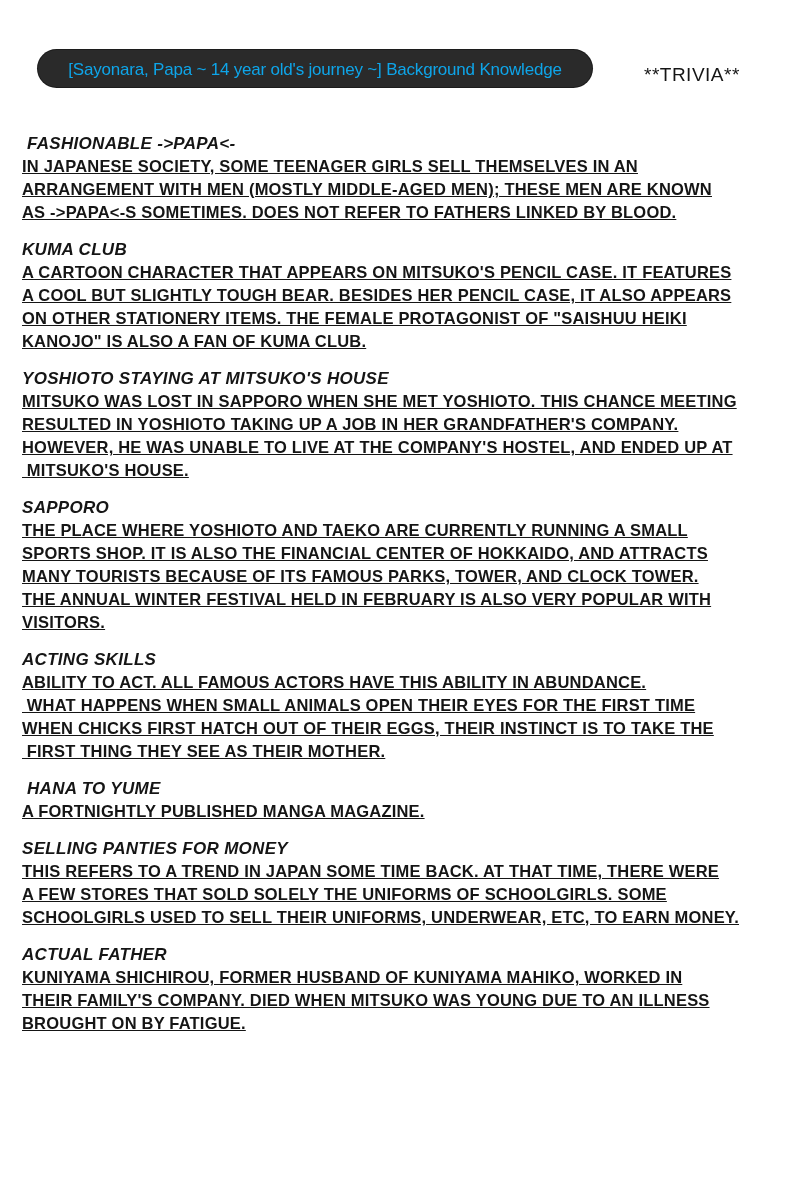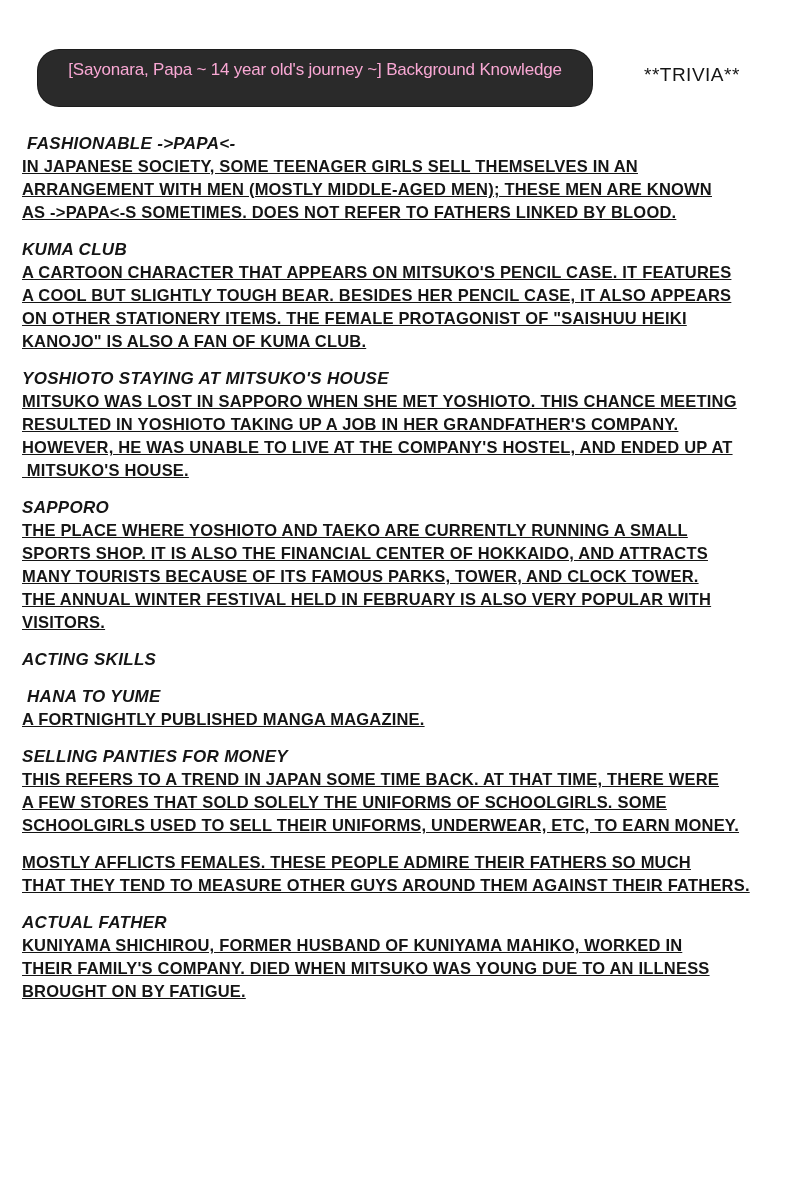--- a/index.html
+++ b/index.html
@@ -10,25 +10,25 @@
     position: relative;
     overflow: hidden;
     font-family: "Liberation Sans", sans-serif;
     color: #151515;
   }
   .banner {
     position: absolute;
     left: 38px;
     top: 50px;
     width: 554px;
-    height: 56px;
+    height: 37px;
     background: #2a2a2a;
     border-radius: 21px;
     box-shadow: 0 0 0 1px #1c1c1c;
-    color: #f9a8d4;
+    color: #0ea5e9;
     font-size: 17px;
     letter-spacing: -0.2px;
     line-height: 40px;
     text-align: center;
     white-space: nowrap;
     overflow: hidden;
   }
   .trivia {
     position: absolute;
     left: 644px;
@@ -101,38 +101,40 @@
     <div class="section-heading">SAPPORO</div>
     <div class="section-body">THE PLACE WHERE YOSHIOTO AND TAEKO ARE CURRENTLY RUNNING A SMALL
 SPORTS SHOP. IT IS ALSO THE FINANCIAL CENTER OF HOKKAIDO, AND ATTRACTS
 MANY TOURISTS BECAUSE OF ITS FAMOUS PARKS, TOWER, AND CLOCK TOWER.
 THE ANNUAL WINTER FESTIVAL HELD IN FEBRUARY IS ALSO VERY POPULAR WITH
 VISITORS.</div>
   </div>
 
   <div class="section">
     <div class="section-heading">ACTING SKILLS</div>
+    <div class="section-body">ABILITY TO ACT. ALL FAMOUS ACTORS HAVE THIS ABILITY IN ABUNDANCE.
+ WHAT HAPPENS WHEN SMALL ANIMALS OPEN THEIR EYES FOR THE FIRST TIME
+WHEN CHICKS FIRST HATCH OUT OF THEIR EGGS, THEIR INSTINCT IS TO TAKE THE
+ FIRST THING THEY SEE AS THEIR MOTHER.</div>
   </div>
 
   <div class="section">
     <div class="section-heading"> HANA TO YUME</div>
     <div class="section-body">A FORTNIGHTLY PUBLISHED MANGA MAGAZINE.</div>
   </div>
 
 
   <div class="section">
     <div class="section-heading">SELLING PANTIES FOR MONEY</div>
     <div class="section-body">THIS REFERS TO A TREND IN JAPAN SOME TIME BACK. AT THAT TIME, THERE WERE
 A FEW STORES THAT SOLD SOLELY THE UNIFORMS OF SCHOOLGIRLS. SOME
 SCHOOLGIRLS USED TO SELL THEIR UNIFORMS, UNDERWEAR, ETC, TO EARN MONEY.</div>
   </div>
 
   <div class="section">
-    <div class="section-body">MOSTLY AFFLICTS FEMALES. THESE PEOPLE ADMIRE THEIR FATHERS SO MUCH
-THAT THEY TEND TO MEASURE OTHER GUYS AROUND THEM AGAINST THEIR FATHERS.</div>
   </div>
 
   <div class="section">
     <div class="section-heading">ACTUAL FATHER</div>
     <div class="section-body">KUNIYAMA SHICHIROU, FORMER HUSBAND OF KUNIYAMA MAHIKO, WORKED IN
 THEIR FAMILY'S COMPANY. DIED WHEN MITSUKO WAS YOUNG DUE TO AN ILLNESS
 BROUGHT ON BY FATIGUE.</div>
   </div>
 
 </div>

